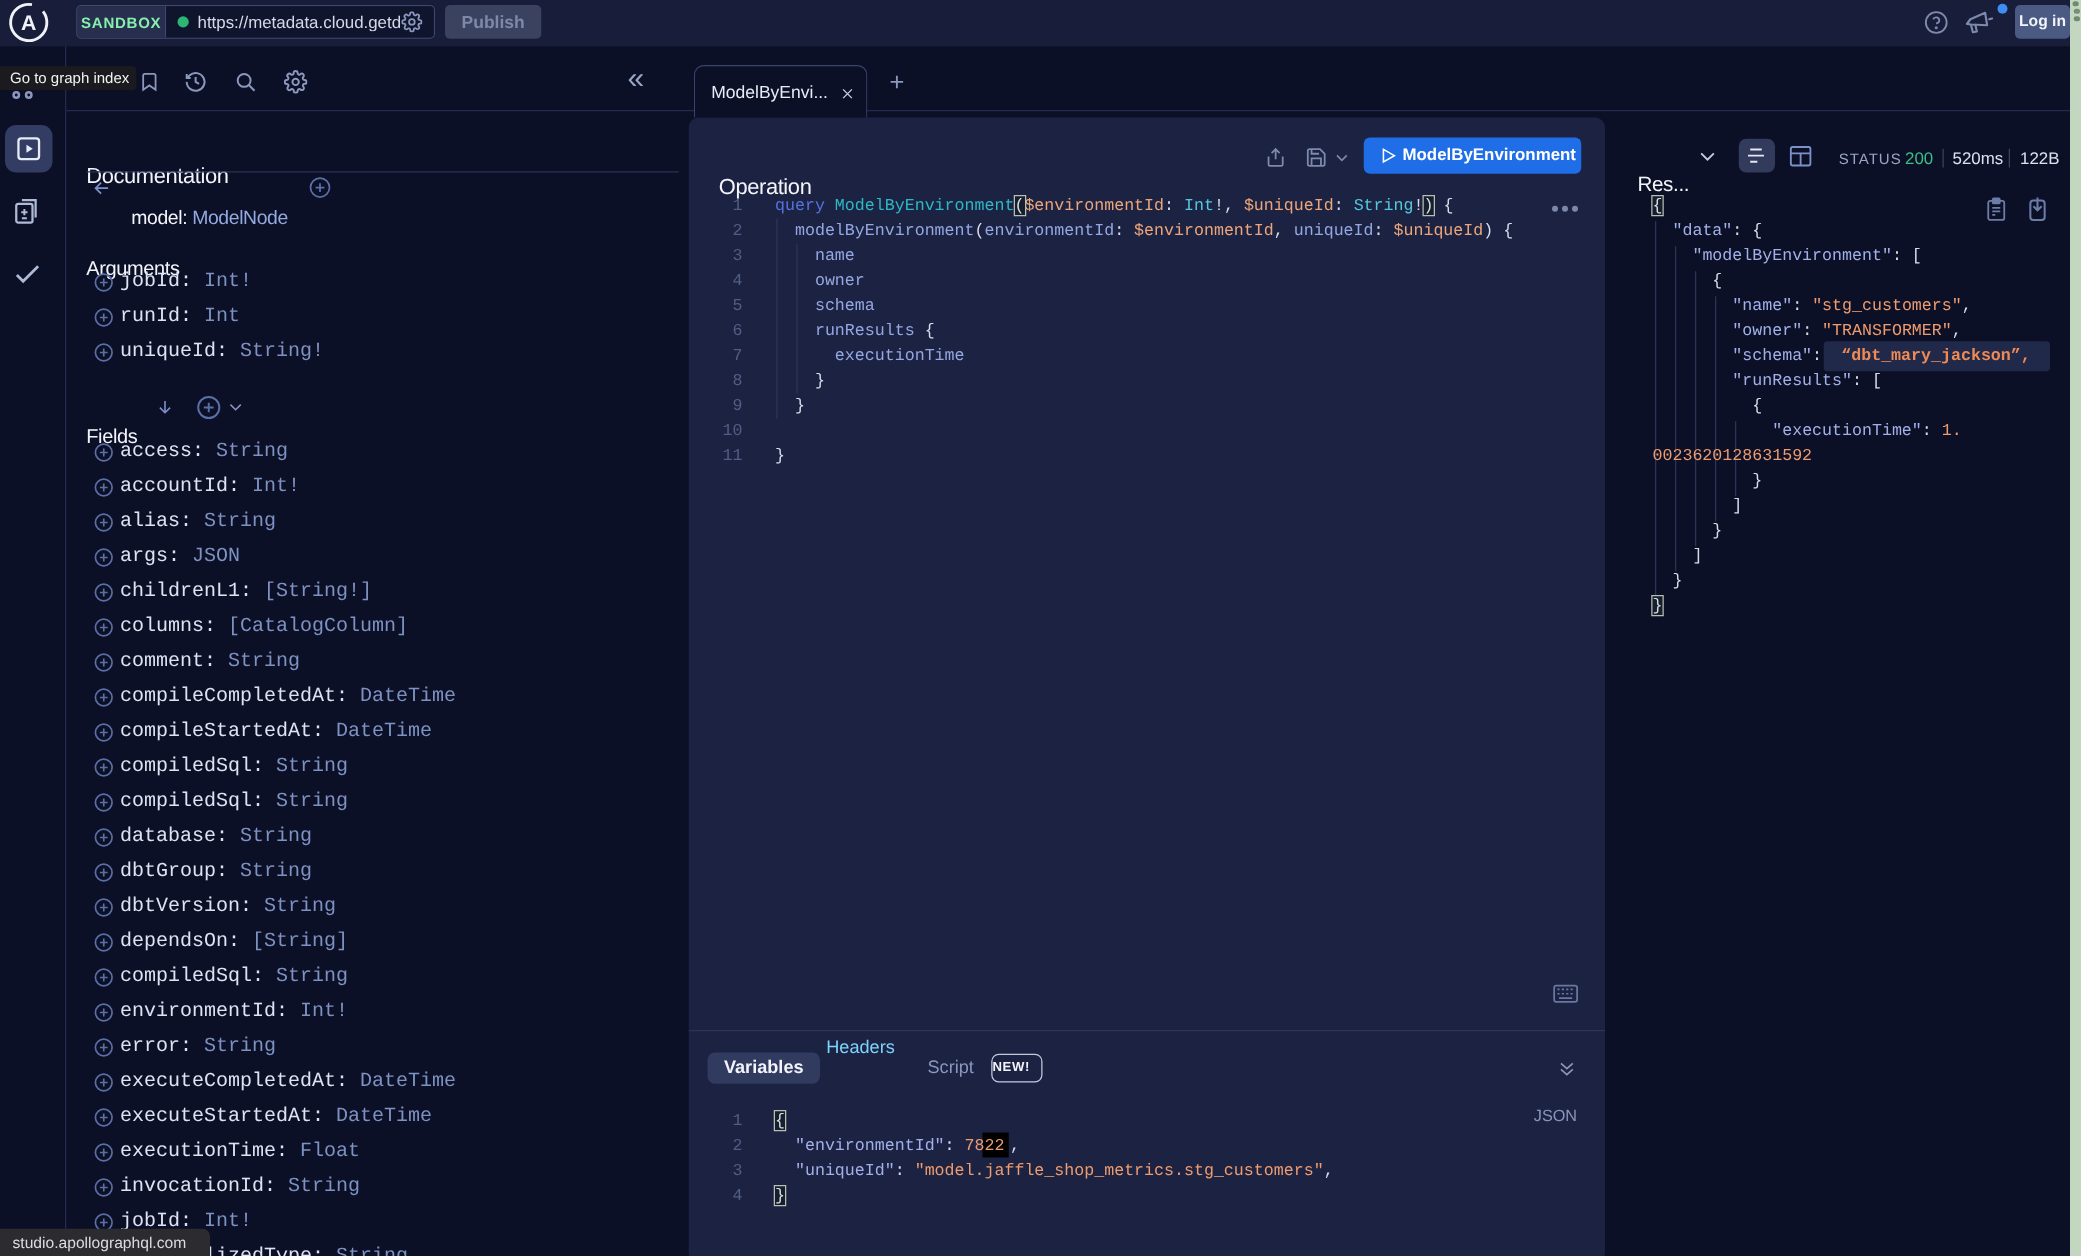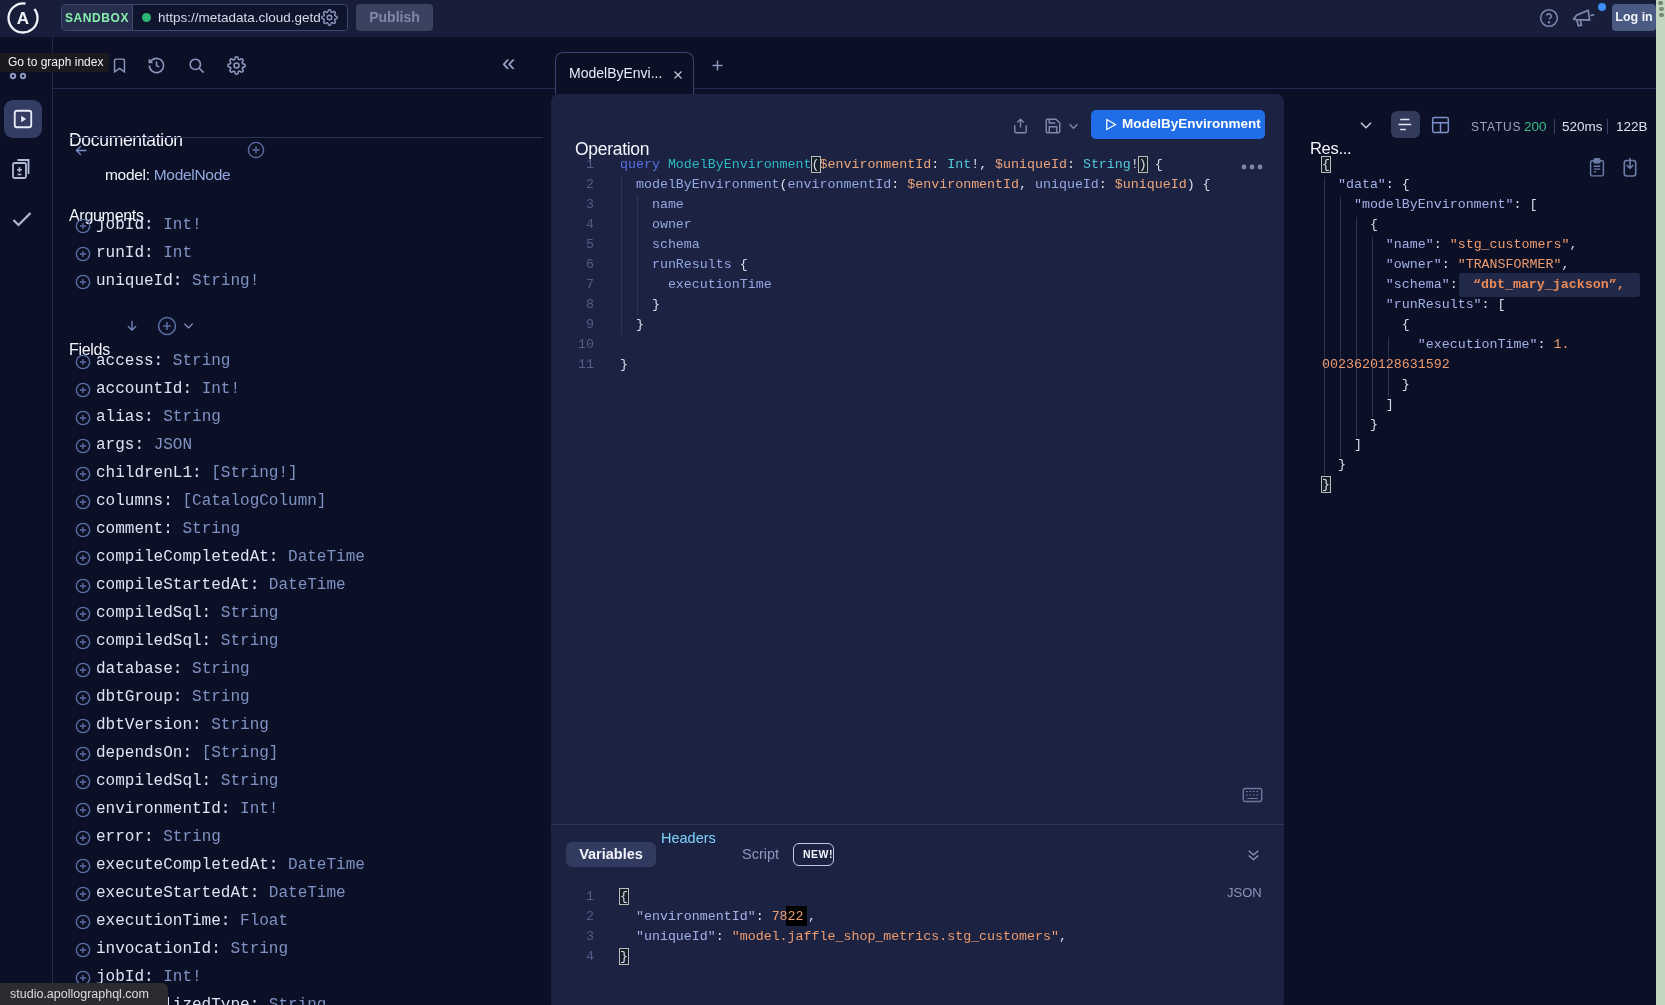--- a/index.html
+++ b/index.html
@@ -341,21 +341,21 @@
   <div class="guide" style="left:70px;top:81px;height:160px"></div>
   <div class="guide" style="left:86px;top:101px;height:120px"></div>
   <svg style="position:absolute;left:691px;top:693px" width="21" height="16" viewBox="0 0 24 18" fill="none" stroke="#6b779e" stroke-width="1.6">
       <rect x="1.5" y="1.5" width="21" height="15" rx="2"></rect>
       <path d="M4.5 5h2M8.5 5h2M12.5 5h2M16.5 5h2M4.5 9h2M8.5 9h2M12.5 9h2M16.5 9h2M6 13h12" stroke-width="1.4"></path>
     </svg>
   <div style="position:absolute;left:0;top:730px;width:733px;height:1px;background:#2e3556"></div>
   <div class="pill" style="left:15px;top:748px;width:90px;height:25px;background:#303b5f;color:#f2f4fa;font-size:14.5px;text-align:center;line-height:25px">Variables</div>
   <div style="position:absolute;left:110px;top:736px;color:#7dd3fc;font-size:14.5px">Headers</div>
   <div style="position:absolute;left:191px;top:752px;color:#8b97bf;font-size:14.5px">Script</div>
-  <div style="position:absolute;left:242px;top:749px;width:41px;height:23px;border:1.5px solid #c3cade;border-radius:6px;color:#f2f4fa;font-size:10.5px;font-weight:bold;letter-spacing:0.5px;text-align:right;line-height:21px">NEW!</div>
+  <div style="position:absolute;left:242px;top:749px;width:41px;height:23px;border:1.5px solid #c3cade;border-radius:6px;color:#f2f4fa;font-size:10.5px;font-weight:bold;letter-spacing:0.5px;text-align:left;line-height:21px">NEW!</div>
   <svg style="position:absolute;left:695px;top:755px" width="15" height="13" viewBox="0 0 24 22" fill="none" stroke="#8b97bd" stroke-width="2.2">
       <path d="M4 3l8 7 8-7M4 11l8 7 8-7"></path>
     </svg>
   <div style="position:absolute;left:676px;top:791px;color:#8b95ba;font-size:13px">JSON</div>
   <div class="lnum" style="left:13px;top:793px">1</div>
   <div class="lnum" style="left:13px;top:813px">2</div>
   <div class="lnum" style="left:13px;top:833px">3</div>
   <div class="lnum" style="left:13px;top:853px">4</div>
   <div class="codeline" style="left:69px;top:793px"><span class="pun bmatch">{</span></div>
   <div class="codeline" style="left:69px;top:813px">  <span class="key">"environmentId"</span><span class="pun">:</span> <span class="str">7822</span></div>

